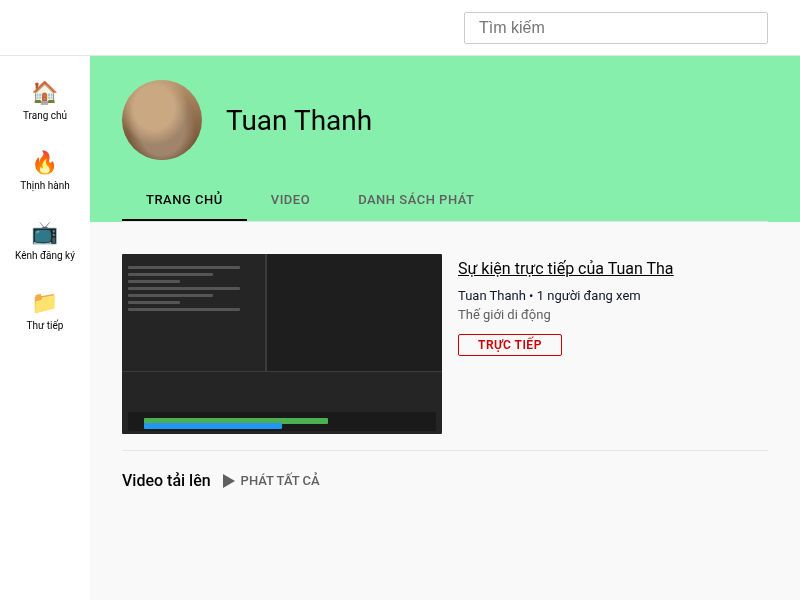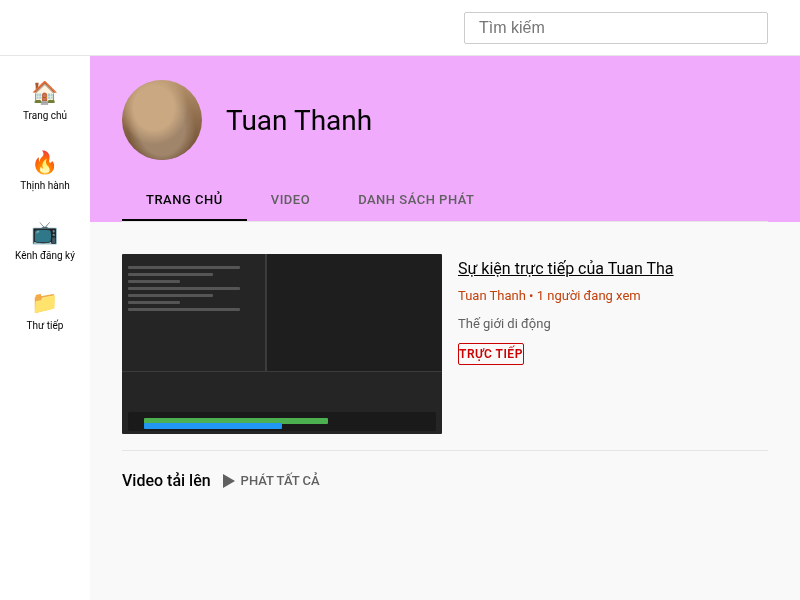--- a/index.html
+++ b/index.html
@@ -135,21 +135,21 @@
 
     
     .content {
       flex: 1;
       background: #f9f9f9;
       overflow-y: auto;
     }
 
     
     .channel-header {
-      background: #f0abfc;
+      background: #86efac;
       padding: 24px 32px 0 32px;
       display: flex;
       flex-direction: column;
       justify-content: space-between;
     }
     .channel-info {
       display: flex;
       align-items: center;
       gap: 24px;
       margin-bottom: 20px;
@@ -311,35 +311,35 @@
     .video-title {
       font-size: 16px;
       font-weight: 400;
       color: #030303;
       margin-bottom: 8px;
       line-height: 1.4;
       text-decoration: underline;
     }
     .video-meta {
       font-size: 13px;
-      color: #c2410c;
-      margin-bottom: 13px;
+      color: #0f172a;
+      margin-bottom: 4px;
     }
     .video-category {
       font-size: 13px;
       color: #606060;
       margin-bottom: 12px;
     }
     .live-tag {
       display: inline-block;
       border: 1.5px solid #cc0000;
       color: #cc0000;
       font-size: 12px;
       font-weight: 600;
-      padding: 3px 0;
+      padding: 3px 19px;
       border-radius: 2px;
       letter-spacing: 0.5px;
     }
 
     
     .section-header {
       display: flex;
       gap: 12px;
       padding: 20px 0 8px 0;
     }

